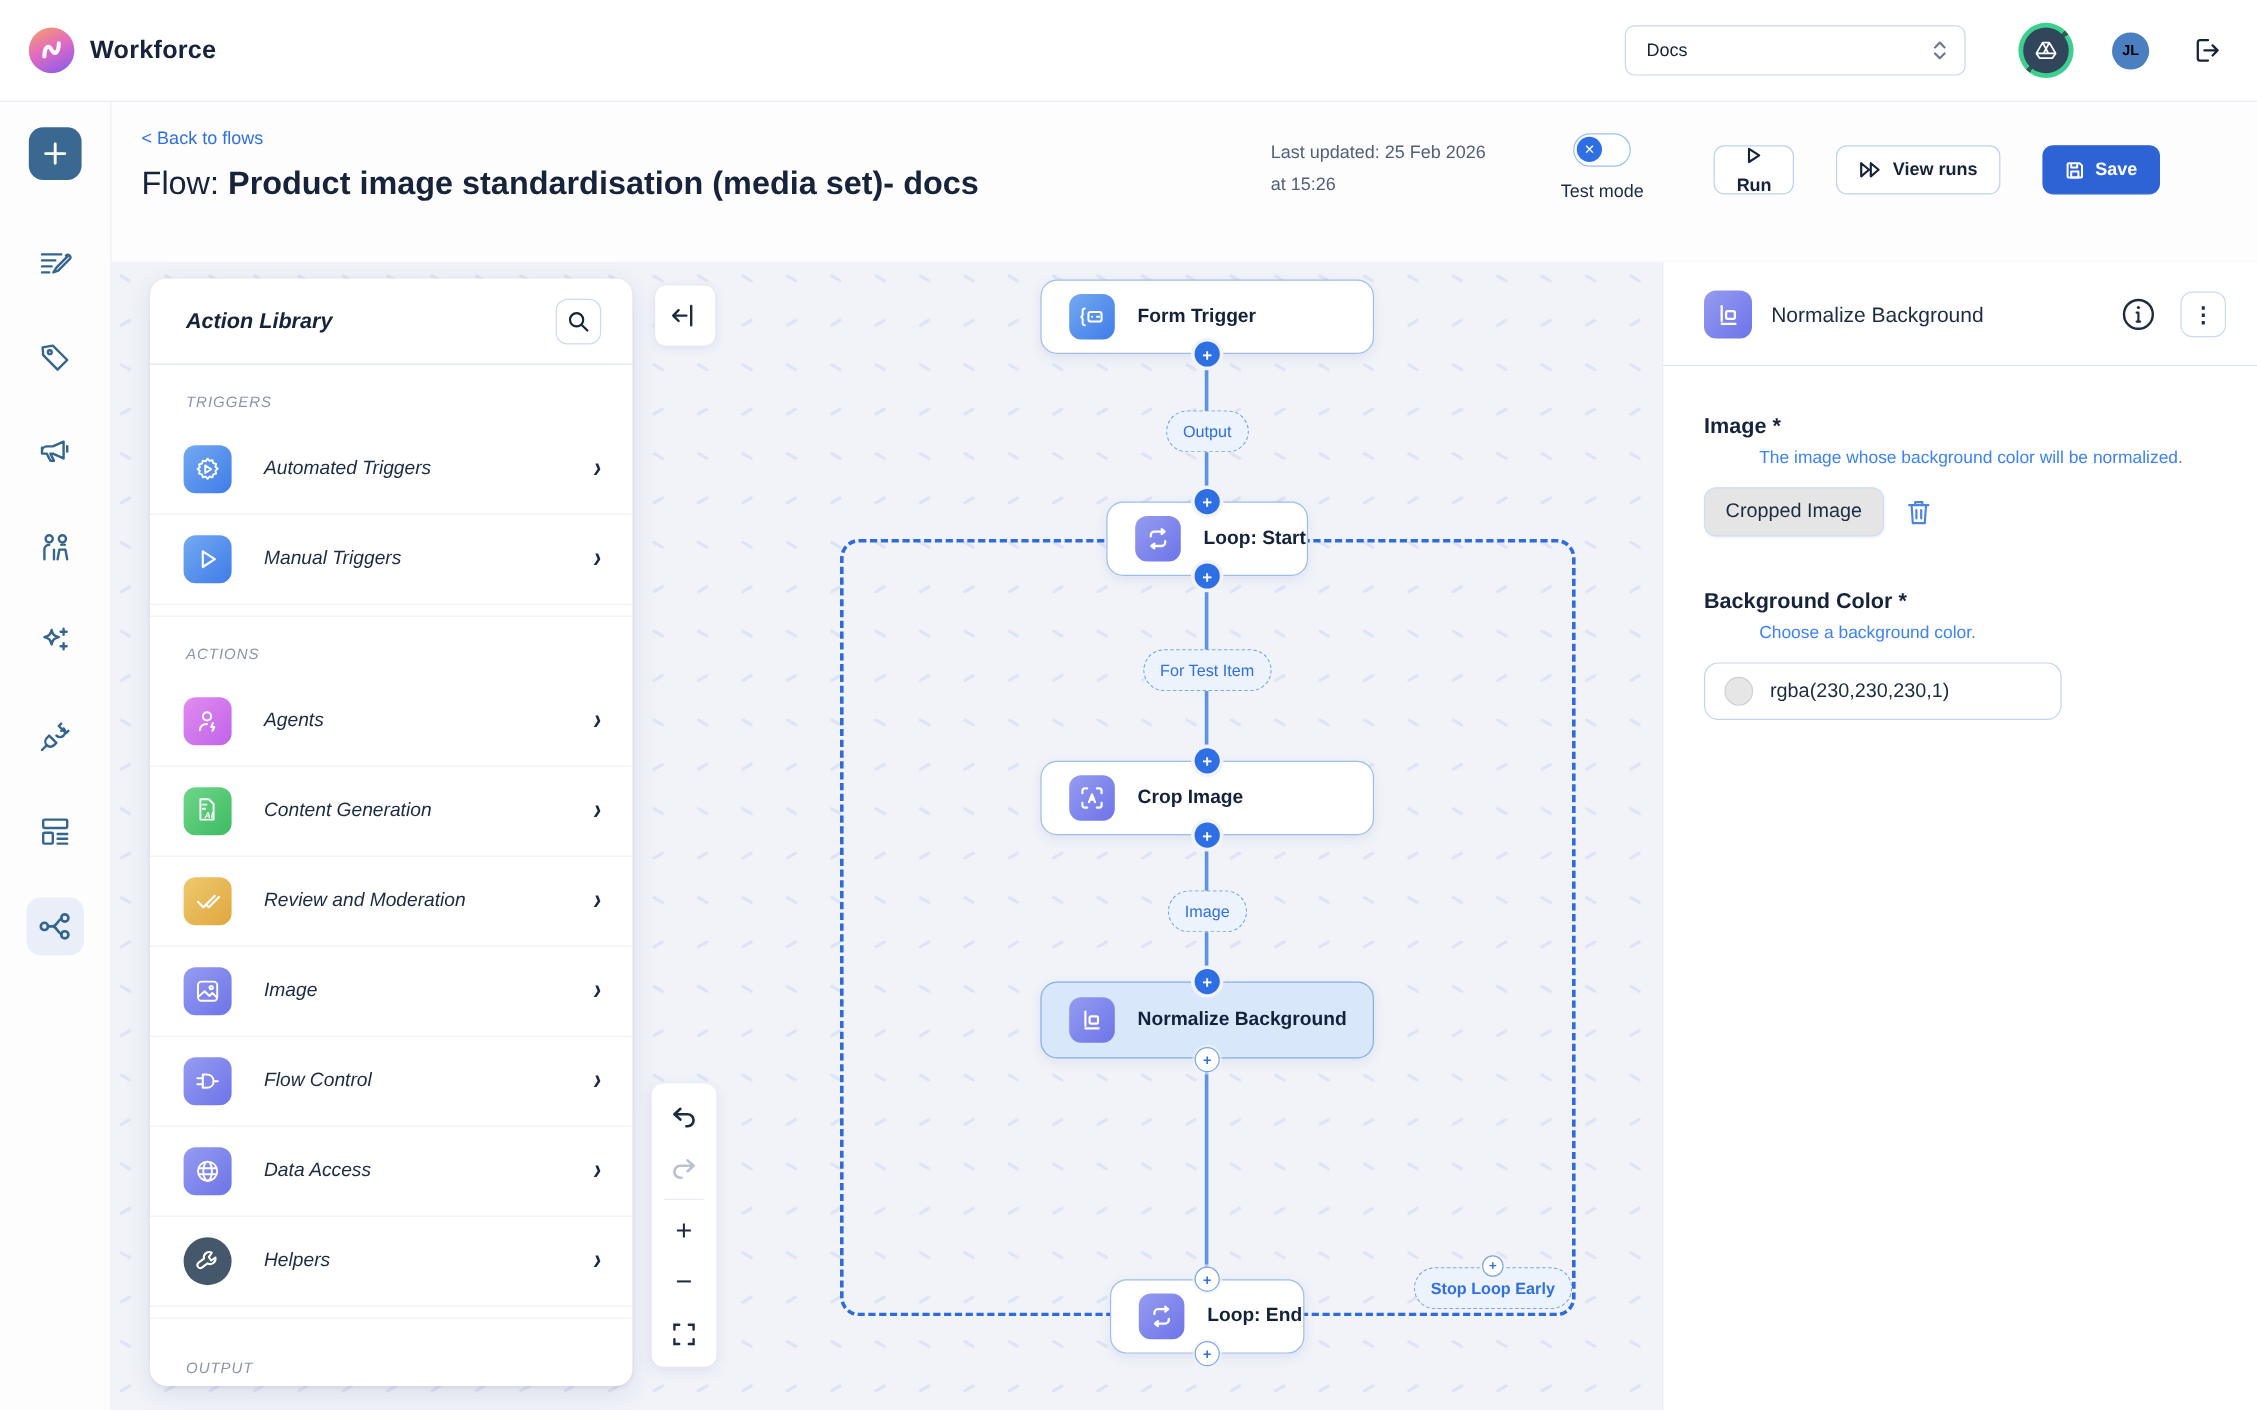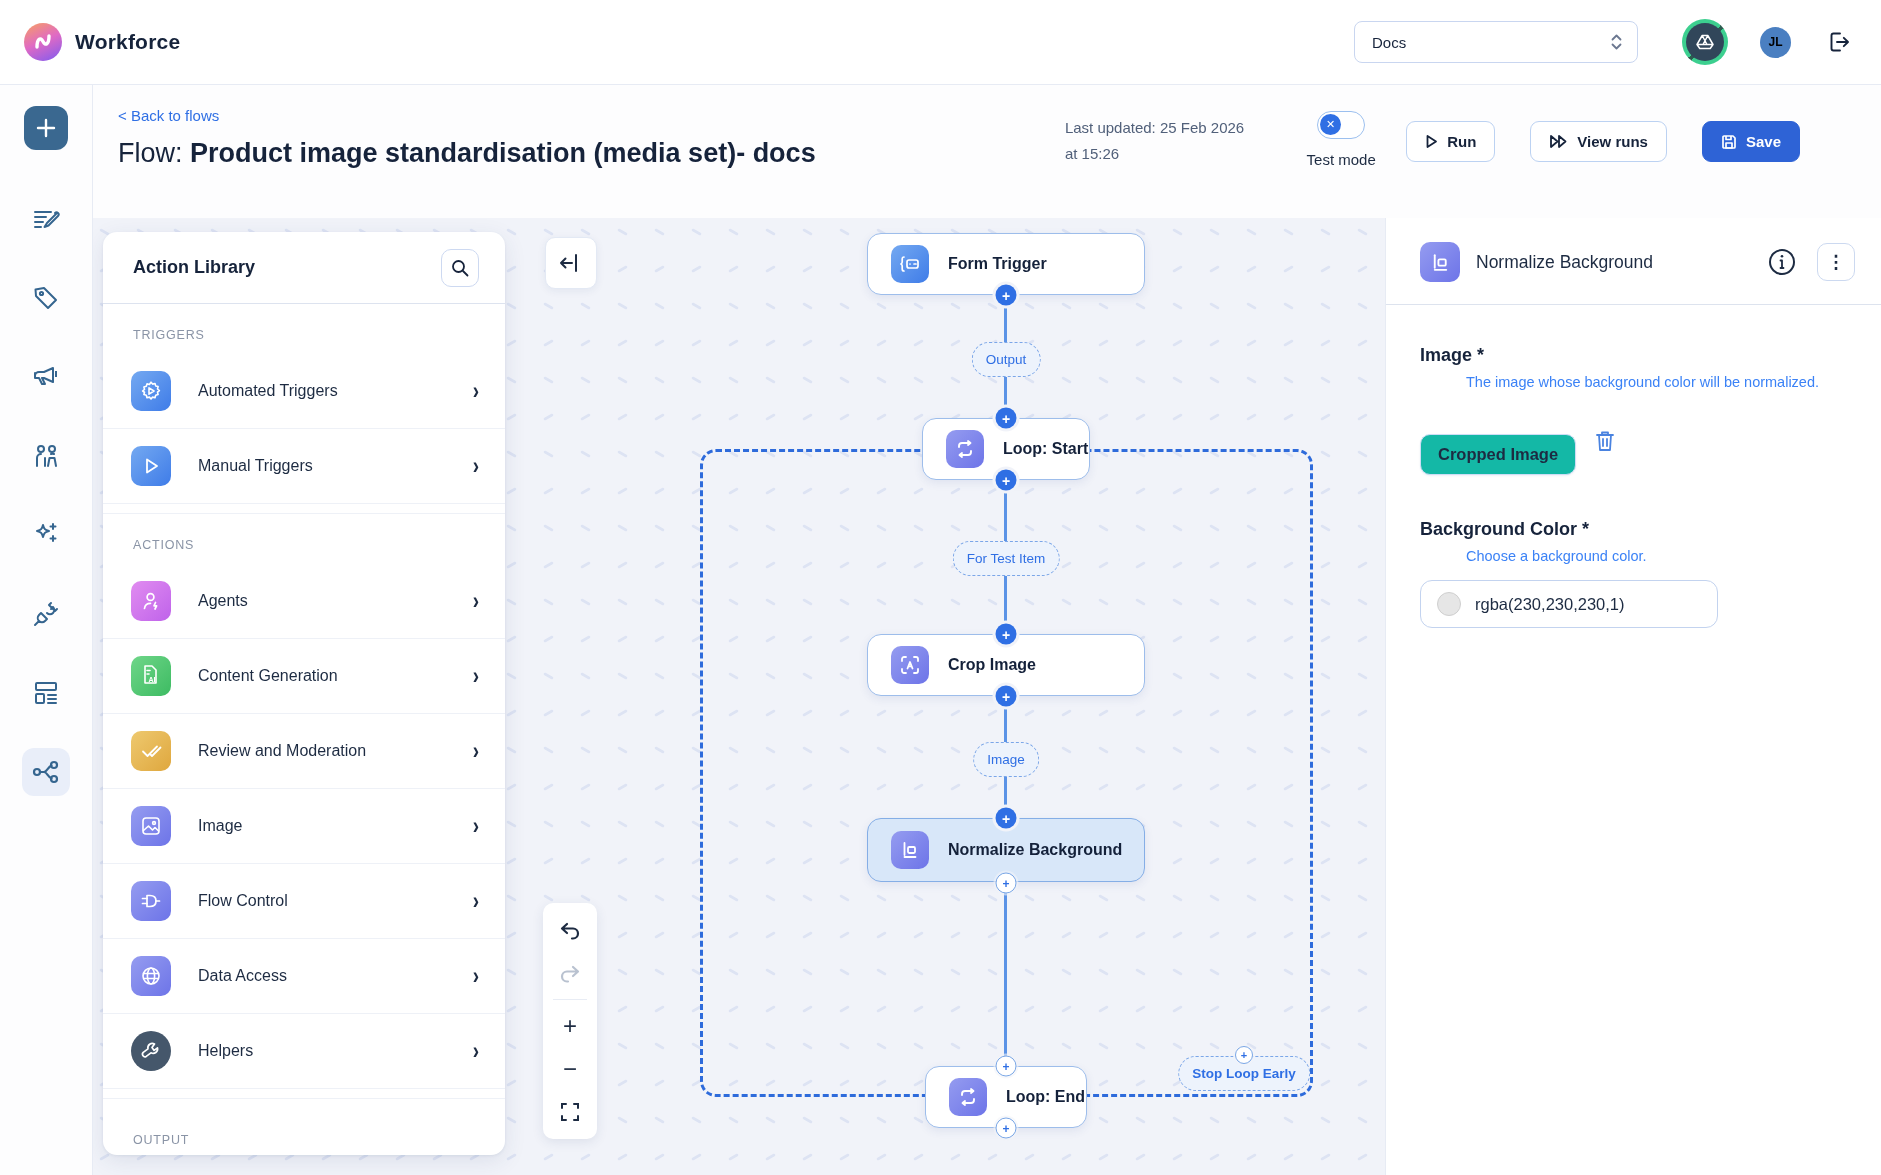--- a/index.html
+++ b/index.html
@@ -35,30 +35,30 @@
   .flow-title b { font-weight:700; }
   .sh-spacer { flex:1; }
   .updated { font-size:15px; color:#51607a; line-height:26px; margin-top:8px; white-space:nowrap; }
   .toggle-group { margin:4px 0 0 62px; display:flex; flex-direction:column; align-items:center; width:70px; flex-shrink:0; }
   .toggle { width:48px; height:28px; border:1.6px solid #9cc0ef; background:#fff; border-radius:999px; position:relative; cursor:pointer; }
   .toggle .knob { position:absolute; left:2px; top:2px; width:21px; height:21px; border-radius:50%; background:#2f6fe4; color:#fff; display:flex; align-items:center; justify-content:center; font-size:11px; }
   .toggle-label { font-size:15px; color:#1d2b42; margin-top:12px; }
   .btn { height:41px; border-radius:9px; display:flex; align-items:center; gap:9px; font-size:15px; font-weight:600; padding:0 18px; cursor:pointer; white-space:nowrap; margin-top:14px; }
   .btn.outline { border:1.4px solid #bcd2f2; background:#fff; color:#16233b; }
   .btn.primary { background:#2e63d6; color:#fff; border:1.4px solid #2e63d6; }
-  .btn.run { margin-left:30px; }
+  .btn.run { margin-left:58px;flex-direction:column; }
   .btn.viewruns { margin-left:35px; }
   .btn.save { margin-left:35px; }
 
   
   .workspace { flex:1; position:relative; background:#f1f3f9; overflow:hidden; }
   .canvas-pattern { position:absolute; inset:0; z-index:0; }
 
   
-  .library { position:absolute; left:10px; top:14px; width:402px; height:923px; background:#fff; border-radius:14px; box-shadow:0 6px 22px rgba(35,60,110,.10), 0 1px 3px rgba(35,60,110,.08); z-index:4; overflow:hidden; }
+  .library { position:absolute; left:32px; top:14px; width:402px; height:923px; background:#fff; border-radius:14px; box-shadow:0 6px 22px rgba(35,60,110,.10), 0 1px 3px rgba(35,60,110,.08); z-index:4; overflow:hidden;font-style:italic; }
   .library-head { height:72px; display:flex; align-items:center; justify-content:space-between; padding:0 26px 0 30px; border-bottom:1px solid #dde3ef; }
   .library-title { font-size:18px; font-weight:700; }
   .search-btn { width:38px; height:38px; border:1.5px solid #cdd9f1; border-radius:10px; display:flex; align-items:center; justify-content:center; cursor:pointer; background:#fff; }
   .section-label { font-size:12.5px; letter-spacing:.8px; color:#8a94a6; padding:24px 0 12px 30px; font-weight:500; }
   .lib-item { height:75px; display:flex; align-items:center; padding:0 26px 0 28px; border-bottom:1px solid #eef1f7; cursor:pointer; }
   .lib-item:last-of-type { border-bottom:none; }
   .lib-icon { width:40px; height:40px; border-radius:10px; display:flex; align-items:center; justify-content:center; flex-shrink:0; }
   .lib-label { font-size:16px; font-weight:500; color:#1d2b42; margin-left:27px; flex:1; }
   .chev { font-size:19px; color:#1d2b42; font-weight:700; transform:scaleY(1.3); }
   .lib-gap { height:10px; border-bottom:1px solid #eef1f7; }
@@ -92,21 +92,21 @@
   
   .inspector { position:absolute; right:0; top:0; bottom:0; width:496px; background:#fff; border-left:1px solid #e7ebf4; z-index:6; }
   .insp-head { display:flex; align-items:center; gap:16px; padding:24px 26px 22px 34px; border-bottom:1px solid #dde3ee; }
   .insp-title { font-size:17.5px; font-weight:500; color:#1d2b42; flex:1; }
   .icon-btn { width:38px; height:38px; border-radius:10px; display:flex; align-items:center; justify-content:center; cursor:pointer; }
   .kebab { border:1.5px solid #ccd9f0; font-size:18px; font-weight:700; color:#1d2b42; letter-spacing:0; }
   .insp-body { padding:14px 34px; }
   .field-label { font-size:18px; font-weight:700; color:#16233b; margin-top:26px; }
   .field-desc { font-size:14.5px; color:#3b82f6; margin-top:8px;margin-left:46px; }
   .chip-row { display:flex; align-items:center; gap:18px; margin-top:16px; }
-  .chip { background:#14b8a6; border:1.4px solid #cdddf5; border-radius:10px; padding:10px 17px; font-size:16.5px; font-weight:700; color:#1d2b42; cursor:pointer; box-shadow:0 1px 2px rgba(40,70,140,.08);margin-top:28px; }
+  .chip { background:#e5e5e5; border:1.4px solid #cdddf5; border-radius:10px; padding:10px 17px; font-size:16.5px; font-weight:400; color:#1d2b42; cursor:pointer; box-shadow:0 1px 2px rgba(40,70,140,.08); }
   .field-label.second { margin-top:44px; }
   .color-input { margin-top:16px; width:298px; border:1.4px solid #c3d3ef; border-radius:12px; padding:11px 16px; display:flex; align-items:center; gap:14px; cursor:pointer; background:#fff; }
   .swatch { width:24px; height:24px; border-radius:50%; border:1px solid #cfcfcf; }
   .color-value { font-size:16.5px; color:#1d2b42; }
 </style>
 </head>
 <body>
 
 <div class="topbar">
   <div class="logo">

